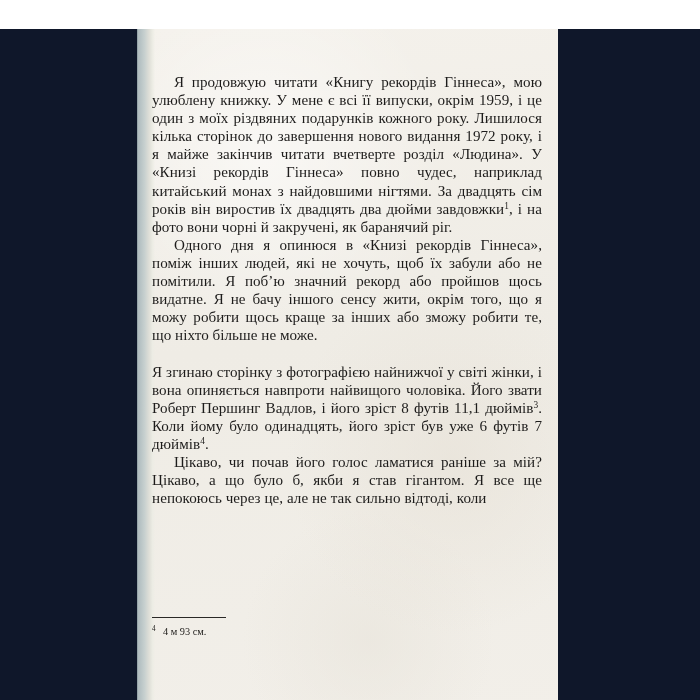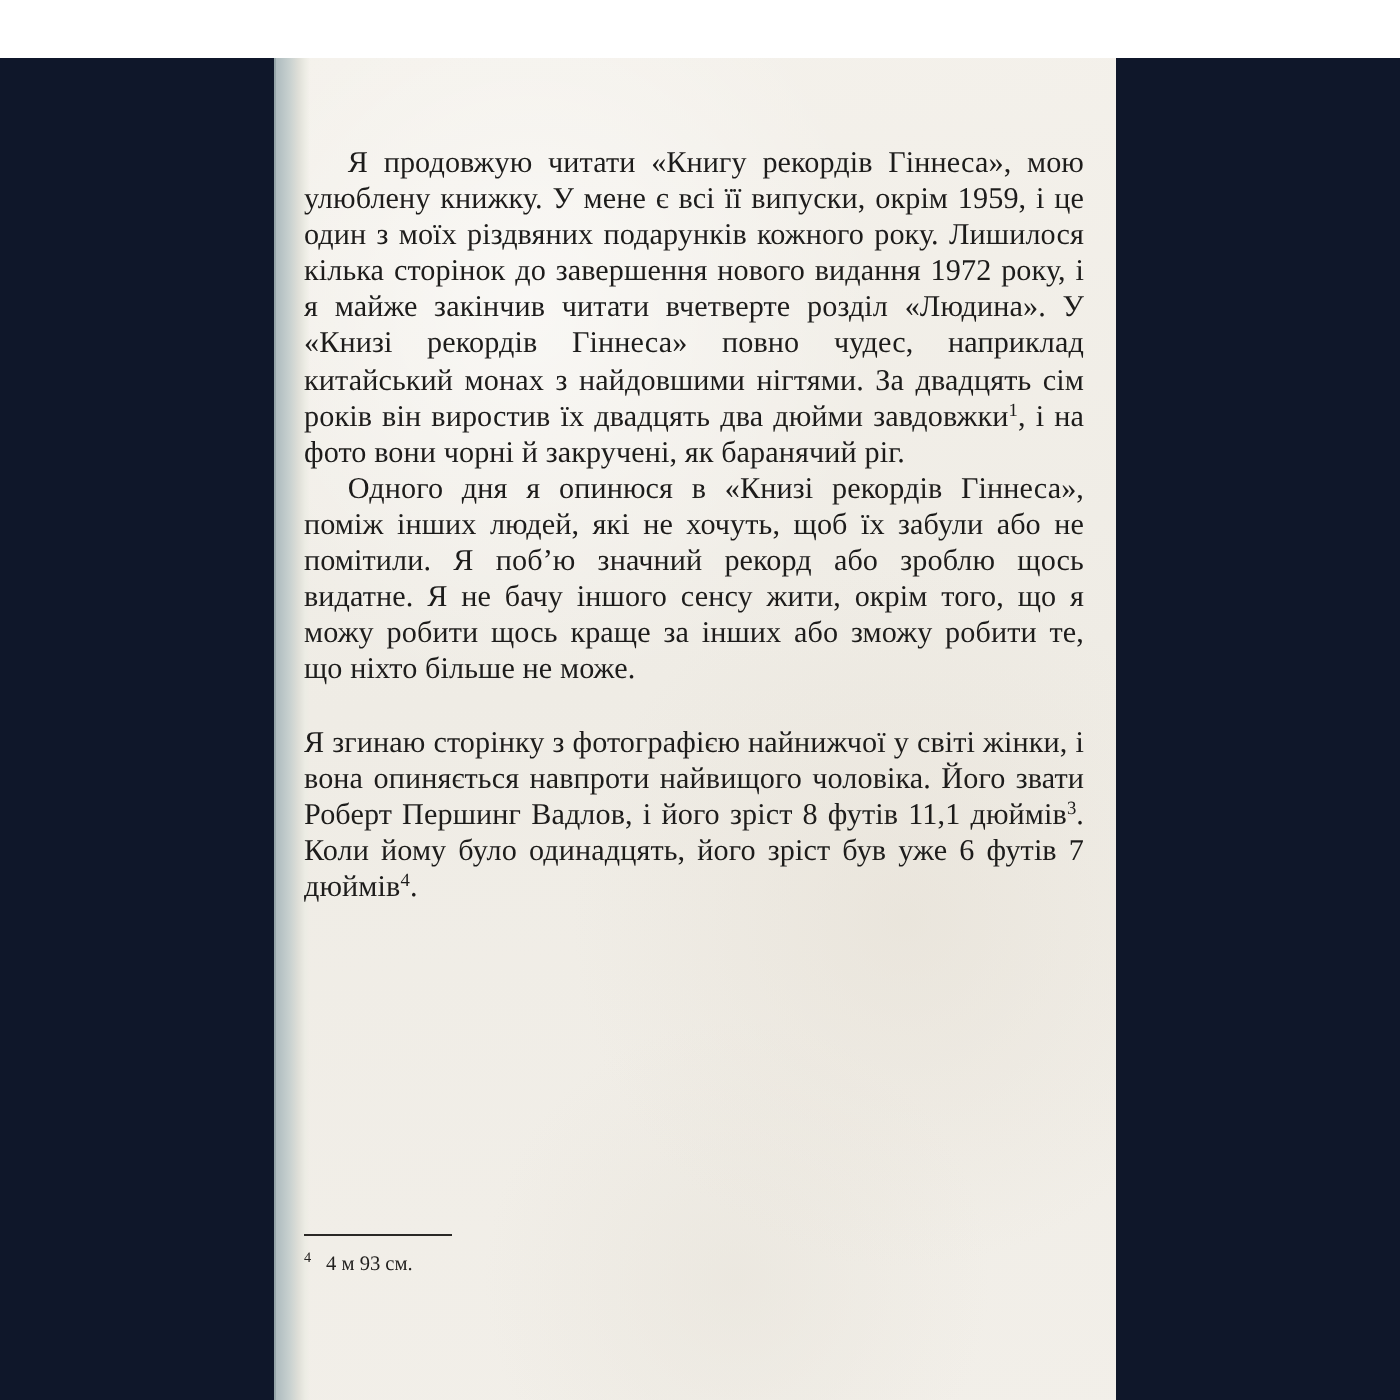--- a/index.html
+++ b/index.html
@@ -160,22 +160,23 @@
 </style>
 </head>
 <body>
 
 <div id="stage">
 
   <div id="page">
 
     <div id="textblock">
         <p class="para"><span>Я продовжую читати «Книгу рекордів Гіннеса», мою улюблену книжку. У мене є всі її випуски, окрім 1959, і це один з моїх різдвяних подарунків кожного року. Лишилося кілька сторінок до завершення нового видання 1972 року, і я майже закінчив читати вчетверте розділ «Людина». У «Книзі рекордів Гіннеса» повно чудес, наприклад китайський монах з найдовшими нігтями. За двадцять сім років він виростив їх двадцять два дюйми завдовжки</span><sup>1</sup><span>, і на фото вони чорні й закручені, як баранячий ріг.</span></p>
-        <p class="para"><span>Одного дня я опинюся в «Книзі рекордів Гіннеса», поміж інших людей, які не хочуть, щоб їх забули або не помітили. Я поб’ю значний рекорд або зроблю щось видатне. Я не бачу іншого сенсу жити, окрім того, що я можу робити щось краще за інших або зможу робити те, що ніхто більше не може.</span></p>
+        <p class="para"><span>Одного дня я опинюся в «Книзі рекордів Гіннеса», поміж інших людей, які не хочуть, щоб їх забули або не помітили. Я поб’ю значний рекорд або пройшов щось видатне. Я не бачу іншого сенсу жити, окрім того, що я можу робити щось краще за інших або зможу робити те, що ніхто більше не може.</span></p>
         <p class="para no-indent gap-before"><span>Я згинаю сторінку з фотографією найнижчої у світі жінки, і вона опиняється навпроти найвищого чоловіка. Його звати Роберт Першинг Вадлов, і його зріст 8 футів 11,1 дюймів</span><sup>3</sup><span>. Коли йому було одинадцять, його зріст був уже 6 футів 7 дюймів</span><sup>4</sup><span>.</span></p>
+        <p class="para"><span>Цікаво, чи почав його голос ламатися раніше за мій? Цікаво, а що було б, якби я став гігантом. Я все ще непокоюсь через це, але не так сильно відтоді, коли</span></p>
       </div>
 
     <div id="footnotes">
       <div id="footnote-rule"></div>
       <div id="footnote-list">
           <div class="fn-row"><span class="fn-marker">4</span><span class="fn-text">4 м 93 см.</span></div>
         </div>
     </div>
 
     <div id="folio">13</div>

